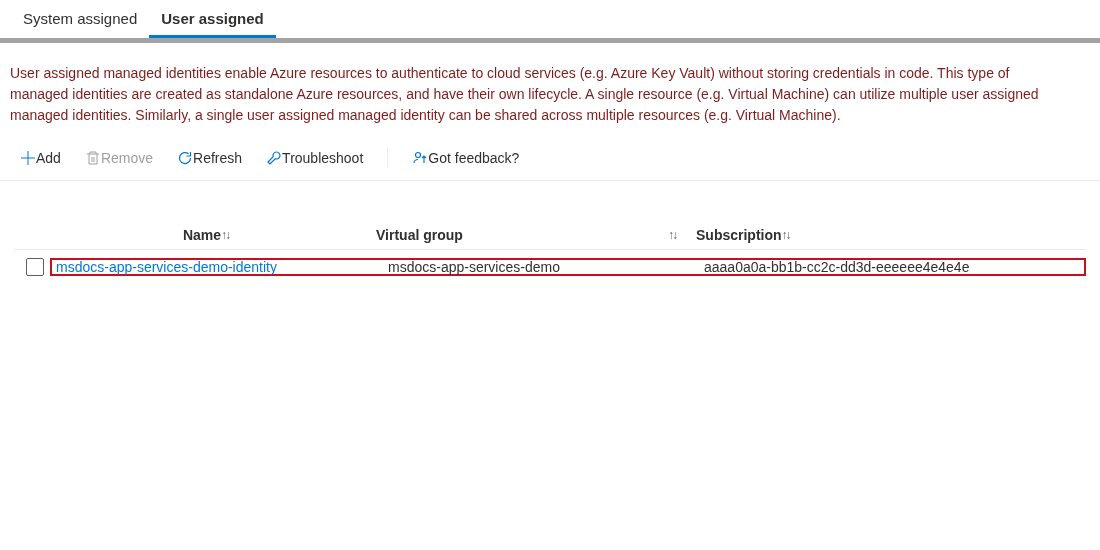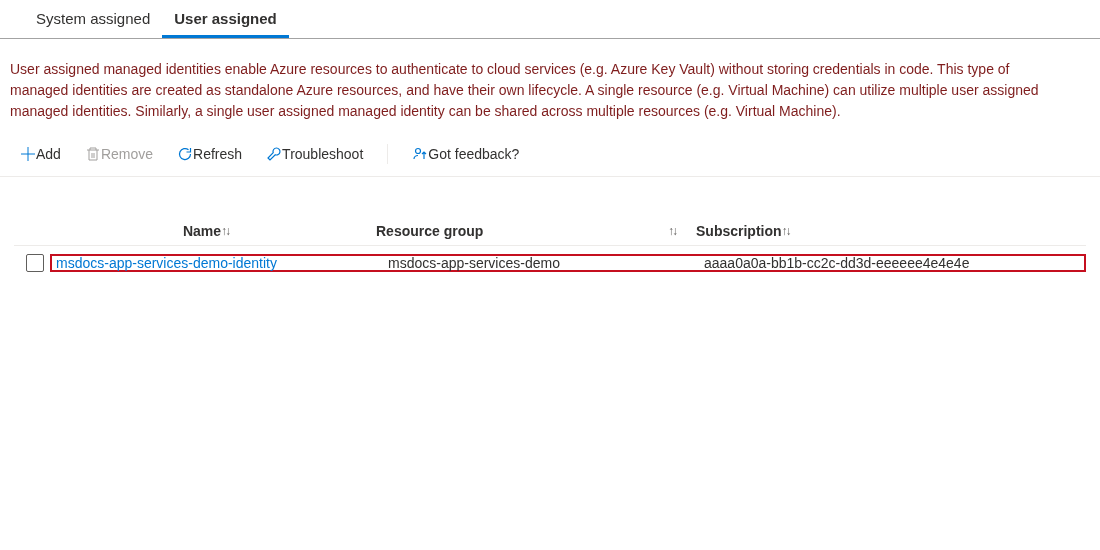--- a/index.html
+++ b/index.html
@@ -5,22 +5,22 @@
     * { box-sizing: border-box; margin: 0; padding: 0; }
     body {
       font-family: 'Segoe UI', -apple-system, BlinkMacSystemFont, sans-serif;
       font-size: 14px;
       color: #323130;
       background: #ffffff;
       width: 1100px;
     }
     .tabs {
       display: flex;
-      border-bottom: 1px solid #a3a3a3;
-      padding-left: 24px;
+      border-bottom: 5px solid #a3a3a3;
+      padding-left: 11px;
     }
     .tab {
       padding: 10px 12px 8px 12px;
       font-size: 15px;
       cursor: pointer;
       color: #323130;
       border-bottom: 3px solid transparent;
     }
     .tab.active {
       font-weight: 600;
@@ -142,21 +142,21 @@
 </div>
 
 <div class="table-wrap">
   <div class="thead-row">
     <div class="col-check"></div>
     <div class="col-name">
       <span>Name</span>
       <span class="sort-icon">↑↓</span>
     </div>
     <div class="col-rg">
-      <span>Resource group</span>
+      <span>Virtual group</span>
       <span class="sort-icon">↑↓</span>
     </div>
     <div class="col-sub">
       <span>Subscription</span>
       <span class="sort-icon">↑↓</span>
     </div>
   </div>
 
   <div class="data-row">
     <div class="col-check">

